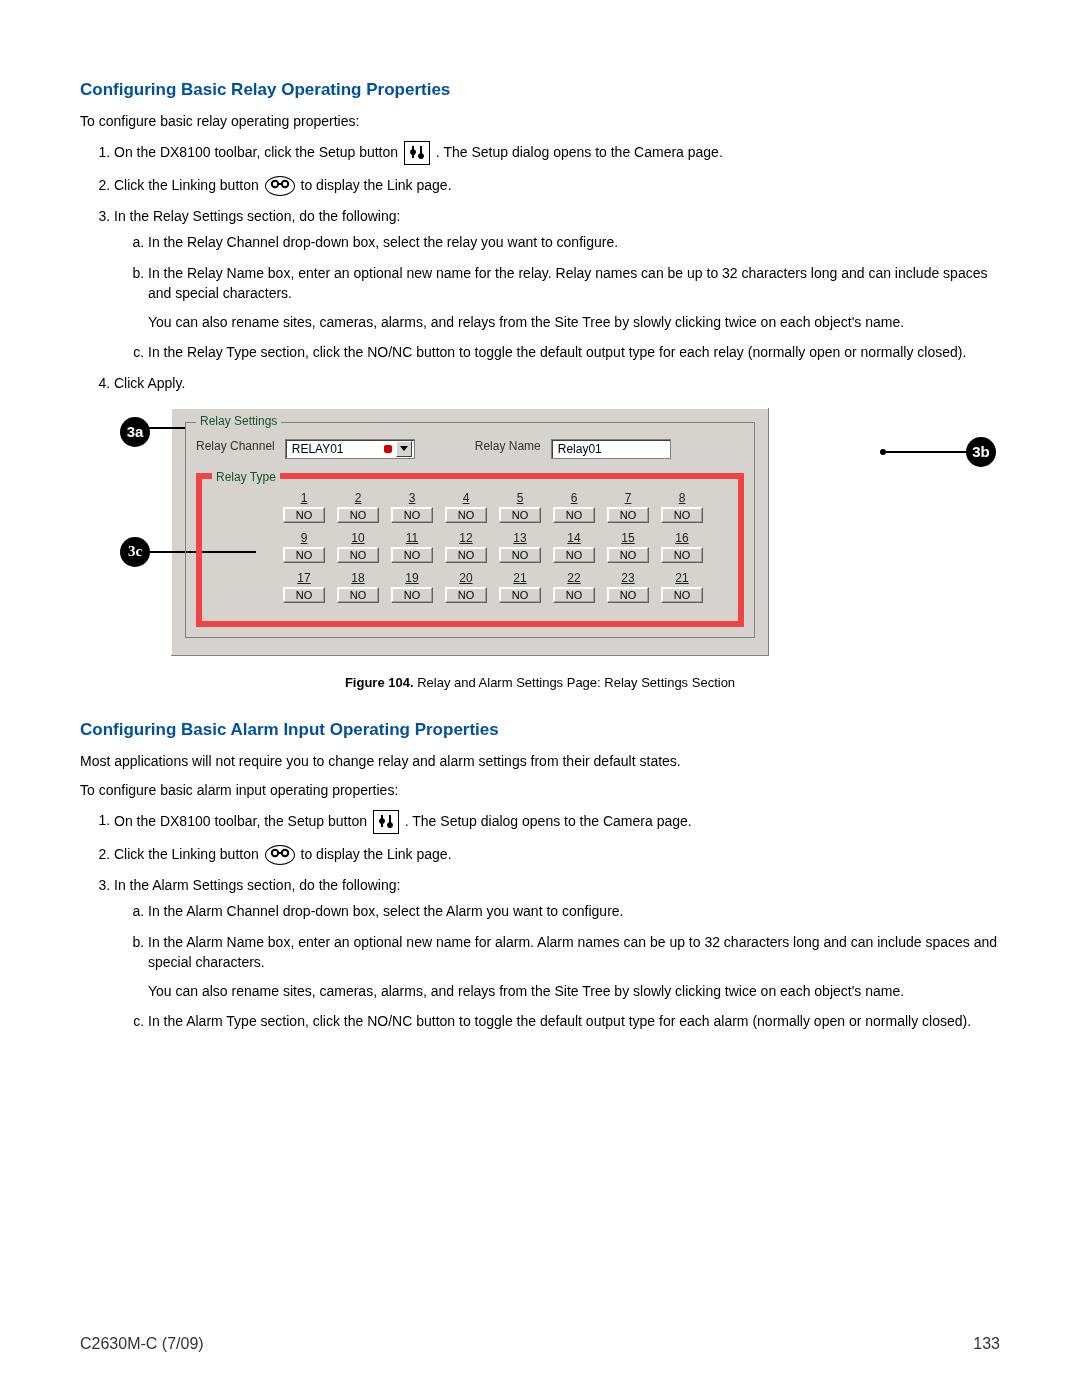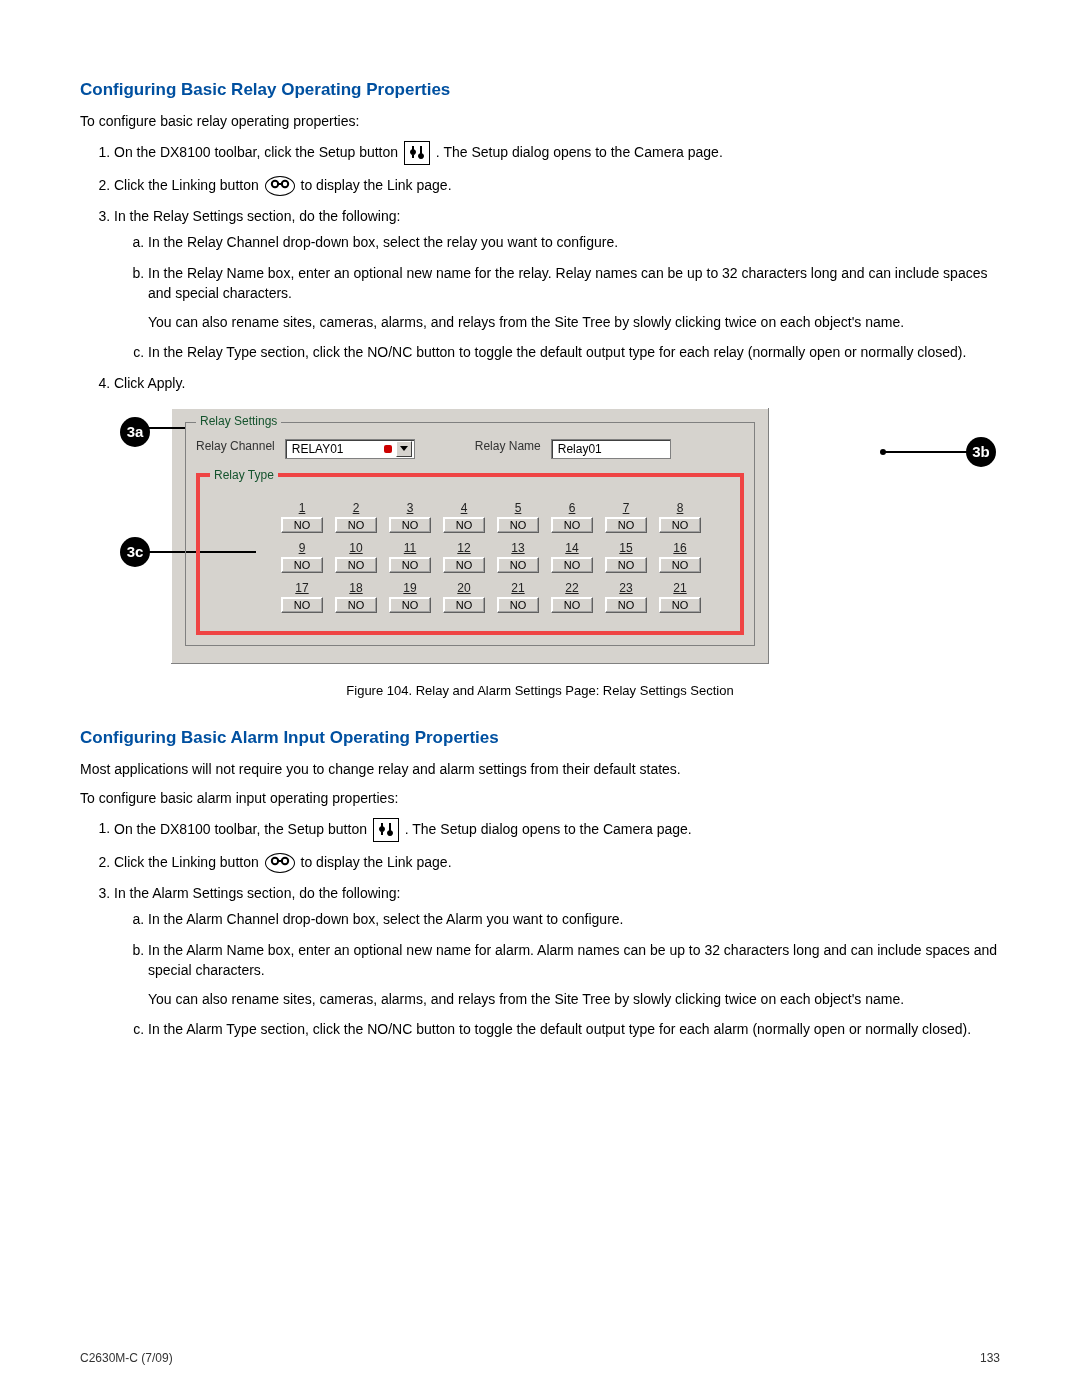--- a/index.html
+++ b/index.html
@@ -129,48 +129,48 @@
     border: 1px solid #fff;
     border-right-color: #606060;
     border-bottom-color: #606060;
     box-shadow: inset -1px -1px 0 #a0a0a0, inset 1px 1px 0 #fff;
     font-size: 11px;
     height: 16px; width: 42px;
     display: inline-flex; align-items: center; justify-content: center;
     margin: auto;
   }
   .inner-group {
-    border: 4px solid #ef4444;
-    position: relative;
-    padding: 14px 10px 10px 10px;
+    border: 6px solid #ef4444;
+    position: relative;
+    padding: 2px 10px 10px 10px;
     margin-top: 14px;
   }
   .callout {
     position: absolute;
     width: 30px; height: 30px;
     border-radius: 50%;
     background: #000; color: #fff;
     font-weight: bold; font-size: 15px;
     display: flex; align-items: center; justify-content: center;
   }
   .callout.c3a { left: -50px; top: 10px; }
-  .callout.c3c { left: -50px; top: 130px; }
+  .callout.c3c { left: -50px; top: 130px; font-family: Liberation Serif, serif; }
   .callout.c3b { right: -116px; top: 30px; }
   .leader { position: absolute; background: #000; }
   .lead-3a { left: -22px; top: 20px; height: 2px; width: 38px; }
   .lead-3c { left: -22px; top: 144px; height: 2px; width: 108px; }
   .lead-3b { right: -88px; top: 44px; height: 2px; width: 84px; }
   .lead-dot { width: 6px; height: 6px; border-radius: 50%; background: #000; position: absolute; }
   .fig-caption { text-align: center; font-size: 13px; margin: 14px 0 30px 0; }
-  .fig-caption b { font-weight: normal; }
+  .fig-caption b { font-weight: bold; }
   .footer {
     position: absolute;
-    bottom: 32px; left: 80px; right: 80px;
+    bottom: 44px; left: 80px; right: 80px;
     display: flex; justify-content: space-between;
-    font-size: 12px; color: #333;
+    font-size: 16px; color: #333;
   }
   .dd-dot-red { width: 8px; height: 8px; background: #c00; display: inline-block; border-radius: 2px; margin-left: 6px; margin-right: 4px; }
 </style>
 </head>
 <body>
 
 <div class="page">
 
   <h2 class="section">Configuring Basic Relay Operating Properties</h2>
   <p>To configure basic relay operating properties:</p>

